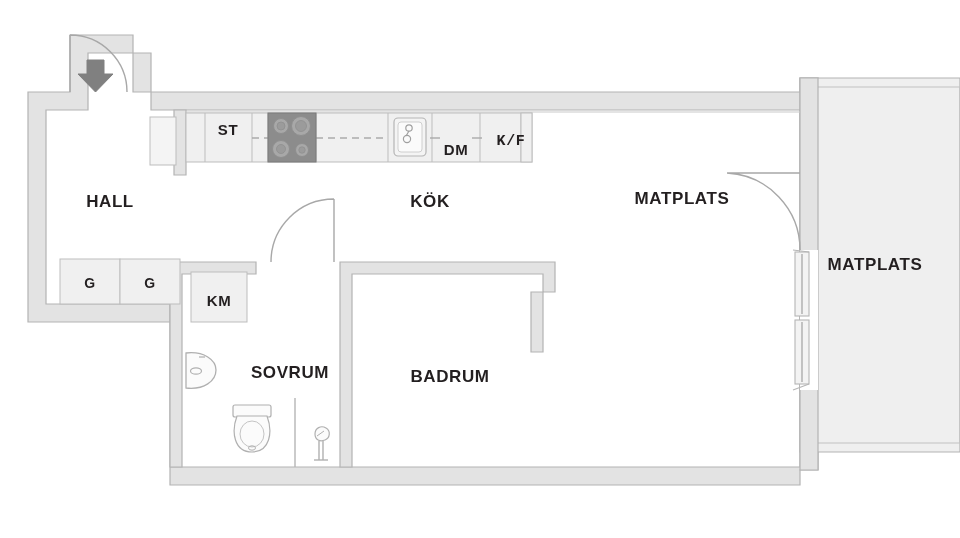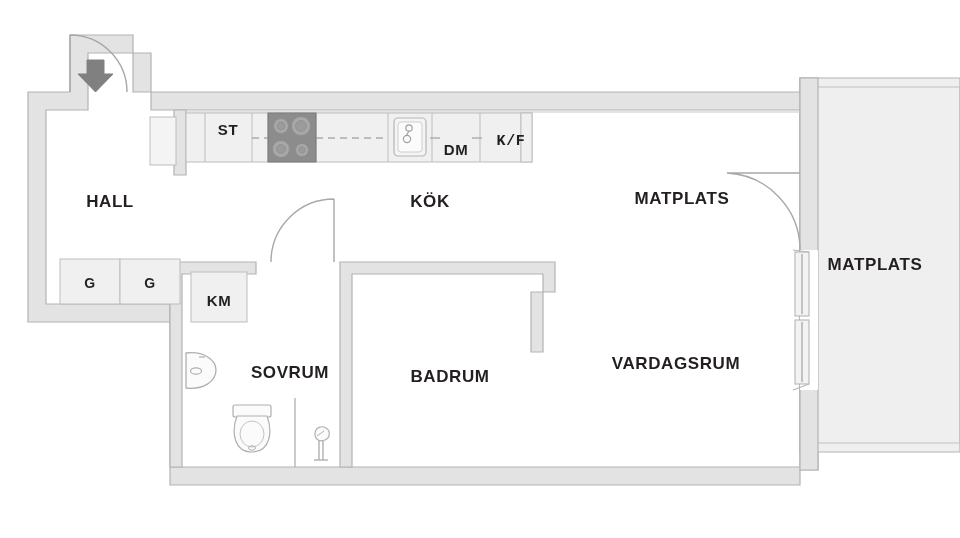--- a/index.html
+++ b/index.html
@@ -193,21 +193,20 @@
     <path fill="#808080" stroke="#808080" stroke-width="1" d="M 87,60 L 104,60 L 104,74 L 113,74 L 95.5,92 L 78,74 L 87,74 Z"></path>
 
   </svg>
 
   <div class="room-label label-room" style="left:110px; top:202px;">HALL</div>
   <div class="room-label label-room" style="left:412px; top:202px;margin-left:18px;">KÖK</div>
   <div class="room-label label-room" style="left:670px; top:199px;margin-left:12px;">MATPLATS</div>
   <div class="room-label label-room" style="left:875px; top:265px;">MATPLATS</div>
   <div class="room-label label-room" style="left:290px; top:373px;">SOVRUM</div>
   <div class="room-label label-room" style="left:450px; top:377px;">BADRUM</div>
-  <div class="room-label label-room" style="left:676px; top:364px;">VARDAGSRUM</div>
 
   <div class="room-label label-app" style="left:228px; top:129px;">ST</div>
   <div class="room-label label-app" style="left:456px; top:149px;">DM</div>
   <div class="room-label label-app" style="left:511px; top:141px;font-family:Liberation Mono, monospace;">K/F</div>
   <div class="room-label label-small" style="left:90px; top:283px;">G</div>
   <div class="room-label label-small" style="left:150px; top:283px;">G</div>
   <div class="room-label label-app" style="left:219px; top:300px;text-align:center;">KM</div>
 
 </div>
 

